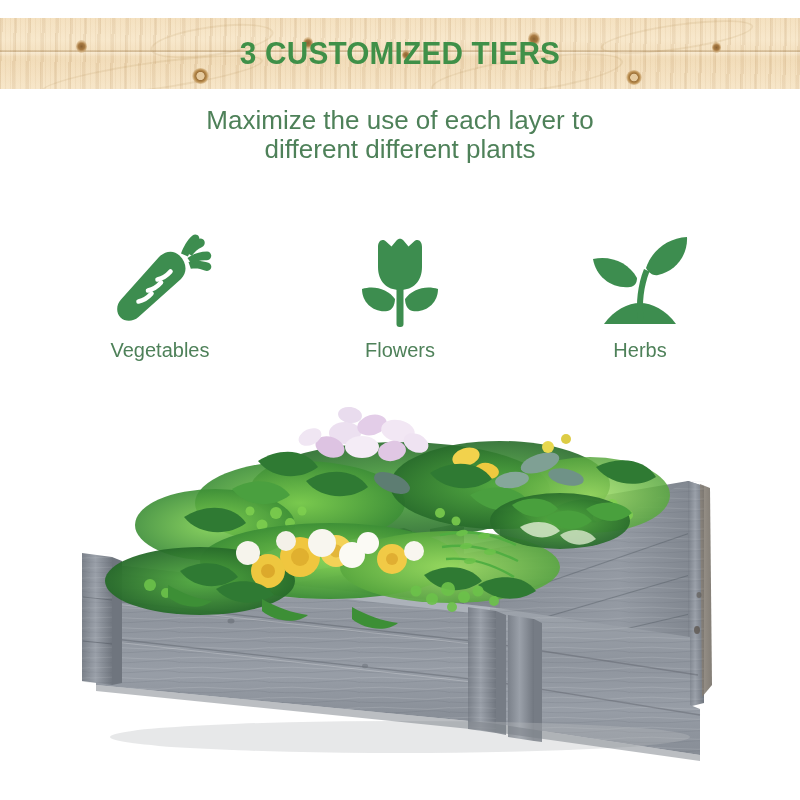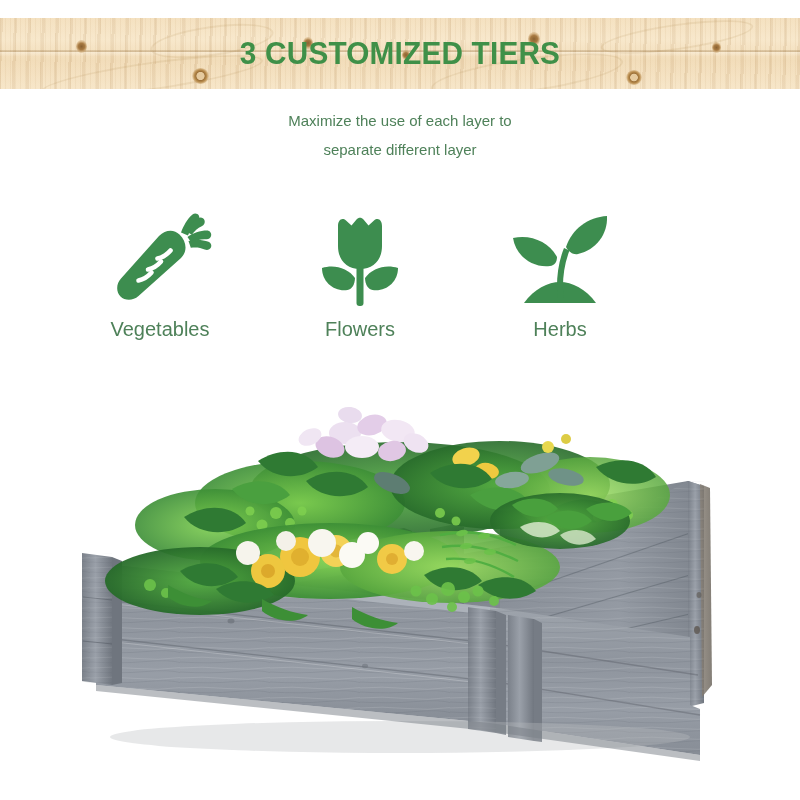--- a/index.html
+++ b/index.html
@@ -54,30 +54,30 @@
     font-family:"Liberation Sans", sans-serif;
     transform:scaleX(0.93);
     white-space:nowrap;
     z-index:3;
   }
 
   
   .subtitle {
     position:absolute; left:0; top:106px; width:800px;
     text-align:center;
-    font-size:15px; line-height:29px;
+    font-size:26px; line-height:29px;
     color:#4e8159;
     font-family:"Liberation Sans", sans-serif;
   }
   .subtitle .ln { display:block; }
 
   
   .features {
-    position:absolute; left:60px; top:204px; width:680px; height:160px;
-    display:flex; align-items:flex-start;
+    position:absolute; left:60px; top:225px; width:680px; height:160px;
+    display:flex; justify-content:space-between; align-items:flex-start;
   }
   .feature { width:200px; display:flex; flex-direction:column; align-items:center; }
   .feature-icon { height:108px; display:flex; align-items:center; justify-content:center; }
   .feature-label {
     margin-top:6px;
     font-size:20px; color:#4e8159;
     font-family:"Liberation Sans", sans-serif;
   }
 
   
@@ -97,21 +97,21 @@
   <div class="knot" style="left:528px; top:14px; width:12px; height:14px;"></div>
   <div class="knot" style="left:712px; top:24px; width:9px; height:11px;"></div>
   <div class="knot ring" style="left:192px; top:50px; width:17px; height:16px;"></div>
   <div class="knot ring" style="left:626px; top:52px; width:16px; height:15px;"></div>
   <div class="knot" style="left:402px; top:32px; width:8px; height:10px;"></div>
 </div>
 <div class="banner-title">3 CUSTOMIZED TIERS</div>
 
 <div class="subtitle">
   <span class="ln">Maximize the use of each layer to</span>
-  <span class="ln">separate different layer</span>
+  <span class="ln">different different plants</span>
 </div>
 
 <div class="features">
 
   <div class="feature">
     <div class="feature-icon">
       <svg width="104" height="104" viewBox="0 0 104 104" aria-hidden="true">
         <g fill="#3d8d4f">
 
           <path d="M71.5 28.5 C79 36 79.5 45.5 73 52 L30.5 90 C25 95 17 95 12.5 90.5

